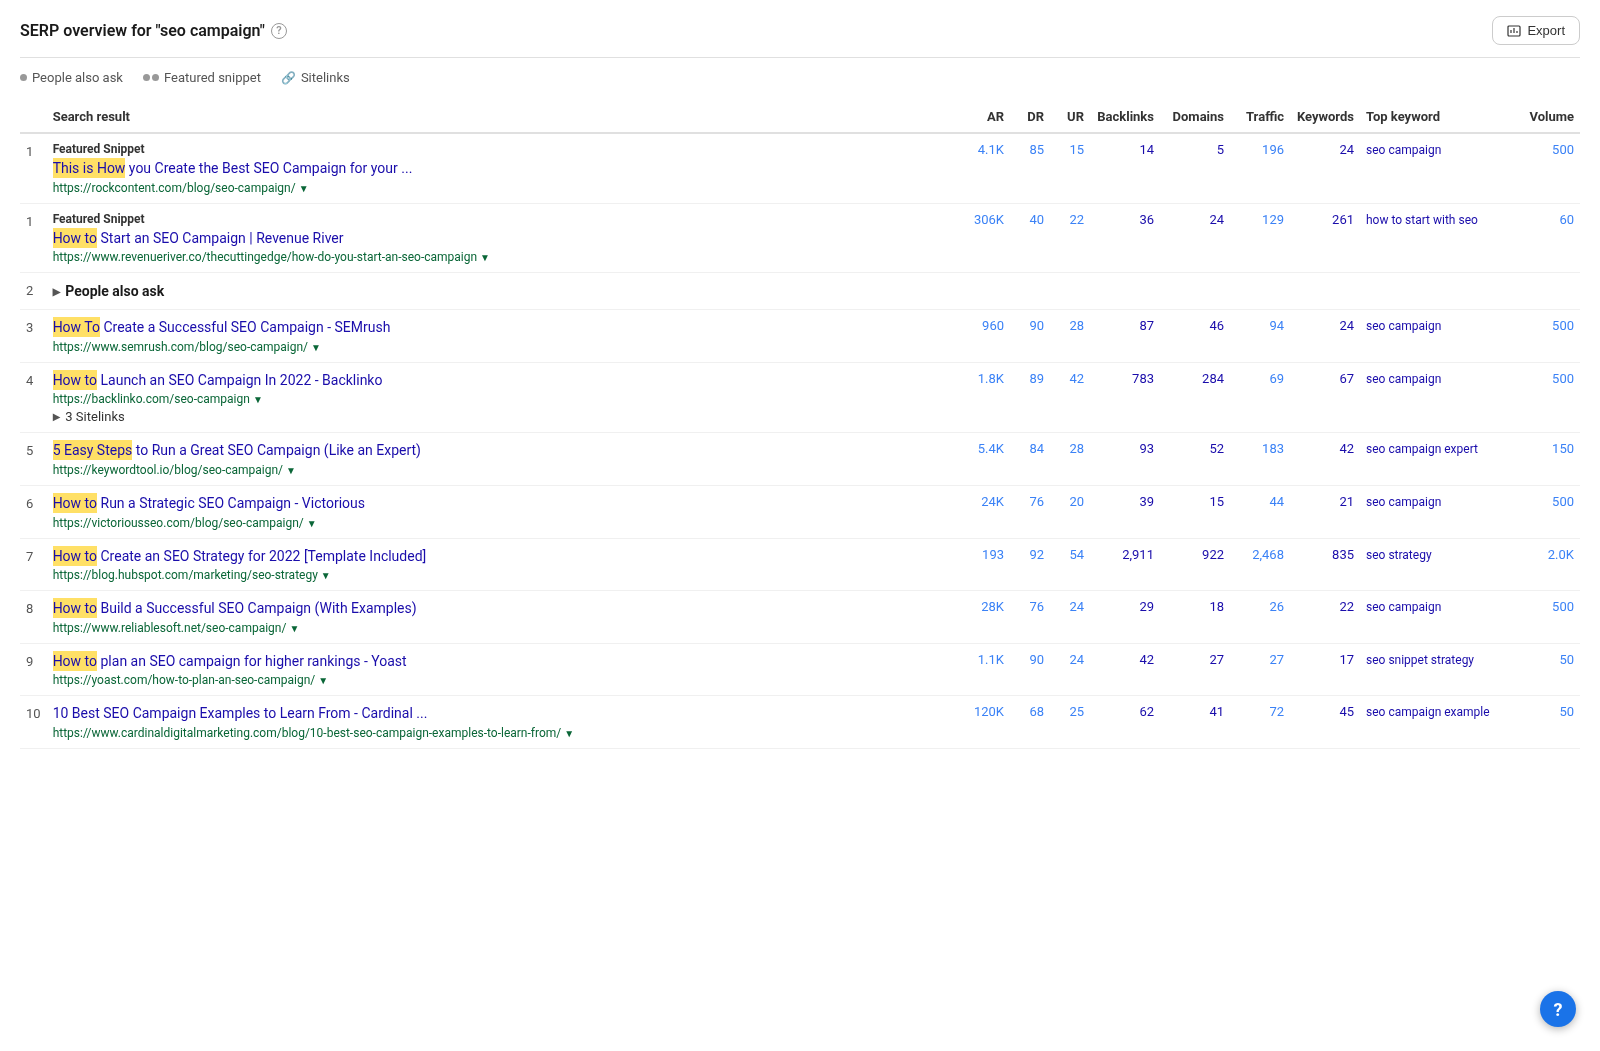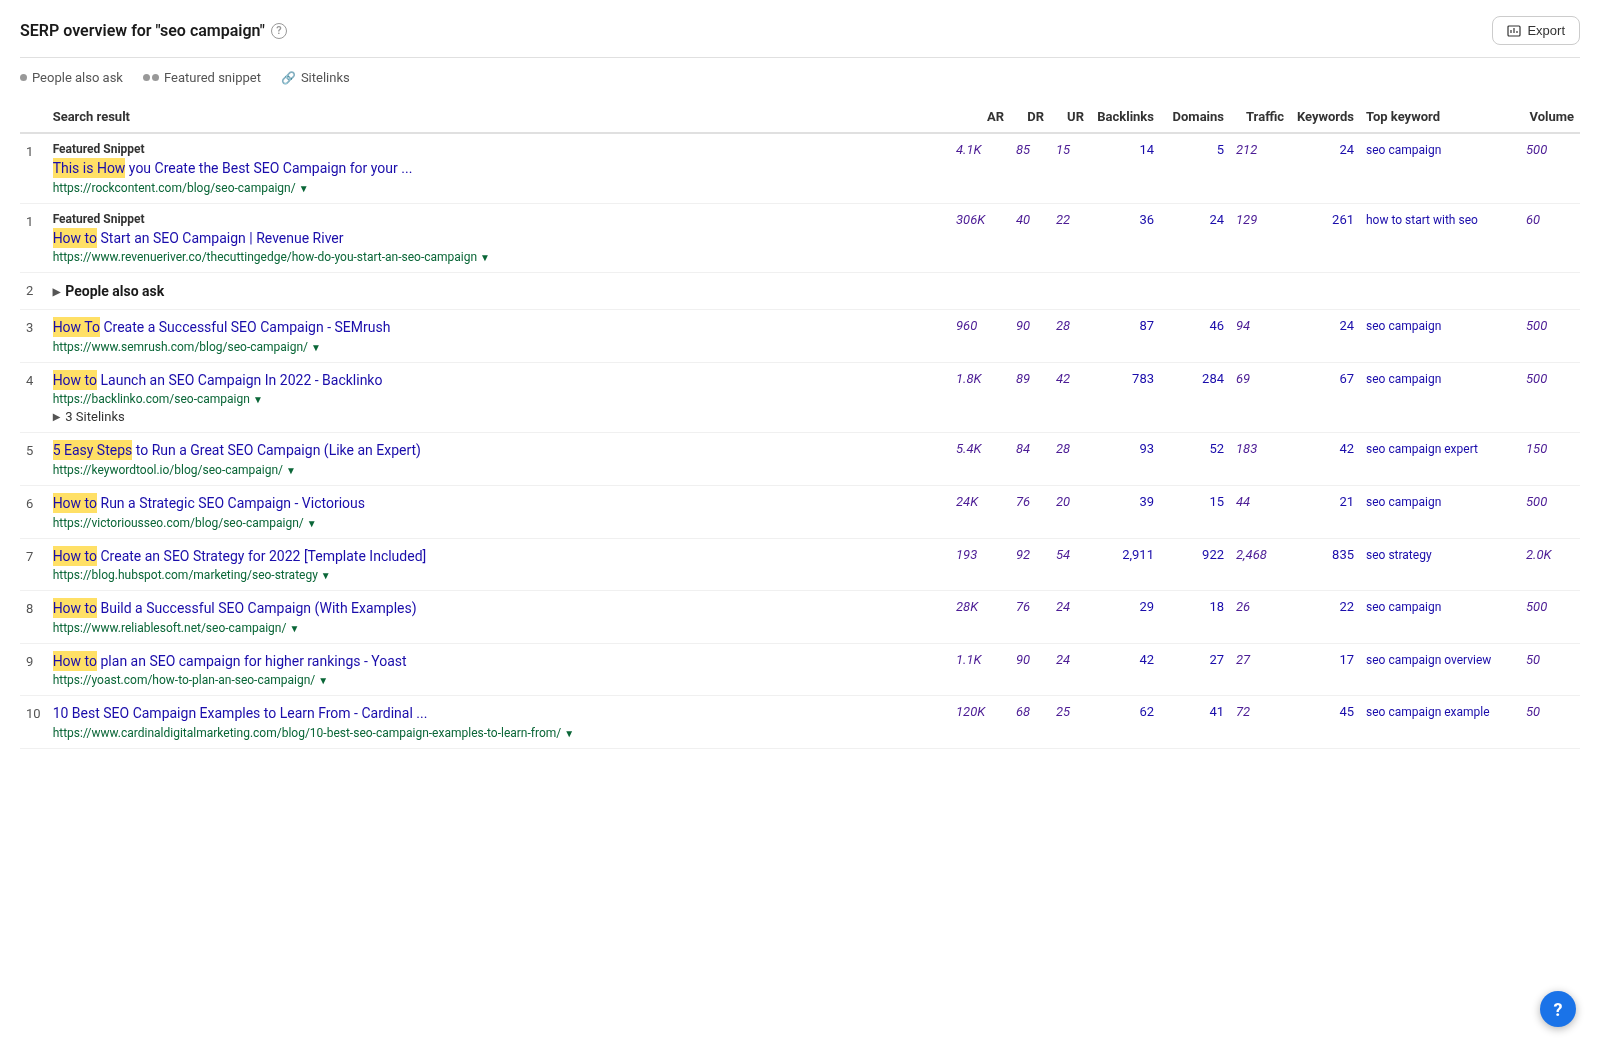--- a/index.html
+++ b/index.html
@@ -72,21 +72,21 @@
     }
     thead th.num-col { text-align: right; }
     tbody tr {
       border-bottom: 1px solid #f0f0f0;
     }
     td {
       padding: 8px 6px;
       vertical-align: top;
       font-size: 13px;
     }
-    td.num { text-align: left; color: #4c1d95; font-style: italic; }
+    td.num { text-align: right; color: #3b82f6; }
     td.num-link { text-align: right; color: #1a0dab; cursor: pointer; }
     .row-num {
       color: #555;
       font-size: 13px;
       width: 20px;
       min-width: 20px;
       padding-top: 10px;
     }
     .result-title-cell { min-width: 400px; max-width: 600px; }
     .snippet-label {
@@ -229,21 +229,21 @@
         <div class="result-title">
           <span class="highlight">This is How</span> you Create the Best SEO Campaign for your ...
         </div>
         <div class="result-url">https://rockcontent.com/blog/seo-campaign/ <span class="dropdown-arrow">▼</span></div>
       </td>
       <td class="num col-ar">4.1K</td>
       <td class="num col-dr">85</td>
       <td class="num col-ur">15</td>
       <td class="num-link col-bl">14</td>
       <td class="num-link col-dm">5</td>
-      <td class="num col-tr">212</td>
+      <td class="num col-tr">196</td>
       <td class="num-link col-kw">24</td>
       <td class="col-tk"><span class="top-keyword-link">seo campaign</span></td>
       <td class="num col-vol">500</td>
     </tr>
         <tr>
       <td class="row-num">1</td>
       <td class="result-title-cell">
         <div class="snippet-label">Featured Snippet</div>
         <div class="result-title">
           <span class="highlight">How to</span> Start an SEO Campaign | Revenue River
@@ -377,21 +377,21 @@
         <div class="result-title"><span class="highlight">How to</span> plan an SEO campaign for higher rankings - Yoast</div>
         <div class="result-url">https://yoast.com/how-to-plan-an-seo-campaign/ <span class="dropdown-arrow">▼</span></div>
       </td>
       <td class="num col-ar">1.1K</td>
       <td class="num col-dr">90</td>
       <td class="num col-ur">24</td>
       <td class="num-link col-bl">42</td>
       <td class="num-link col-dm">27</td>
       <td class="num col-tr">27</td>
       <td class="num-link col-kw">17</td>
-      <td class="col-tk"><span class="top-keyword-link">seo campaign overview</span></td>
+      <td class="col-tk"><span class="top-keyword-link">seo snippet strategy</span></td>
       <td class="num col-vol">50</td>
     </tr>
         <tr>
       <td class="row-num">10</td>
       <td class="result-title-cell">
         <div class="result-title">10 Best SEO Campaign Examples to Learn From - Cardinal ...</div>
         <div class="result-url">https://www.cardinaldigitalmarketing.com/blog/10-best-seo-campaign-examples-to-learn-from/ <span class="dropdown-arrow">▼</span></div>
       </td>
       <td class="num col-ar">120K</td>
       <td class="num col-dr">68</td>

